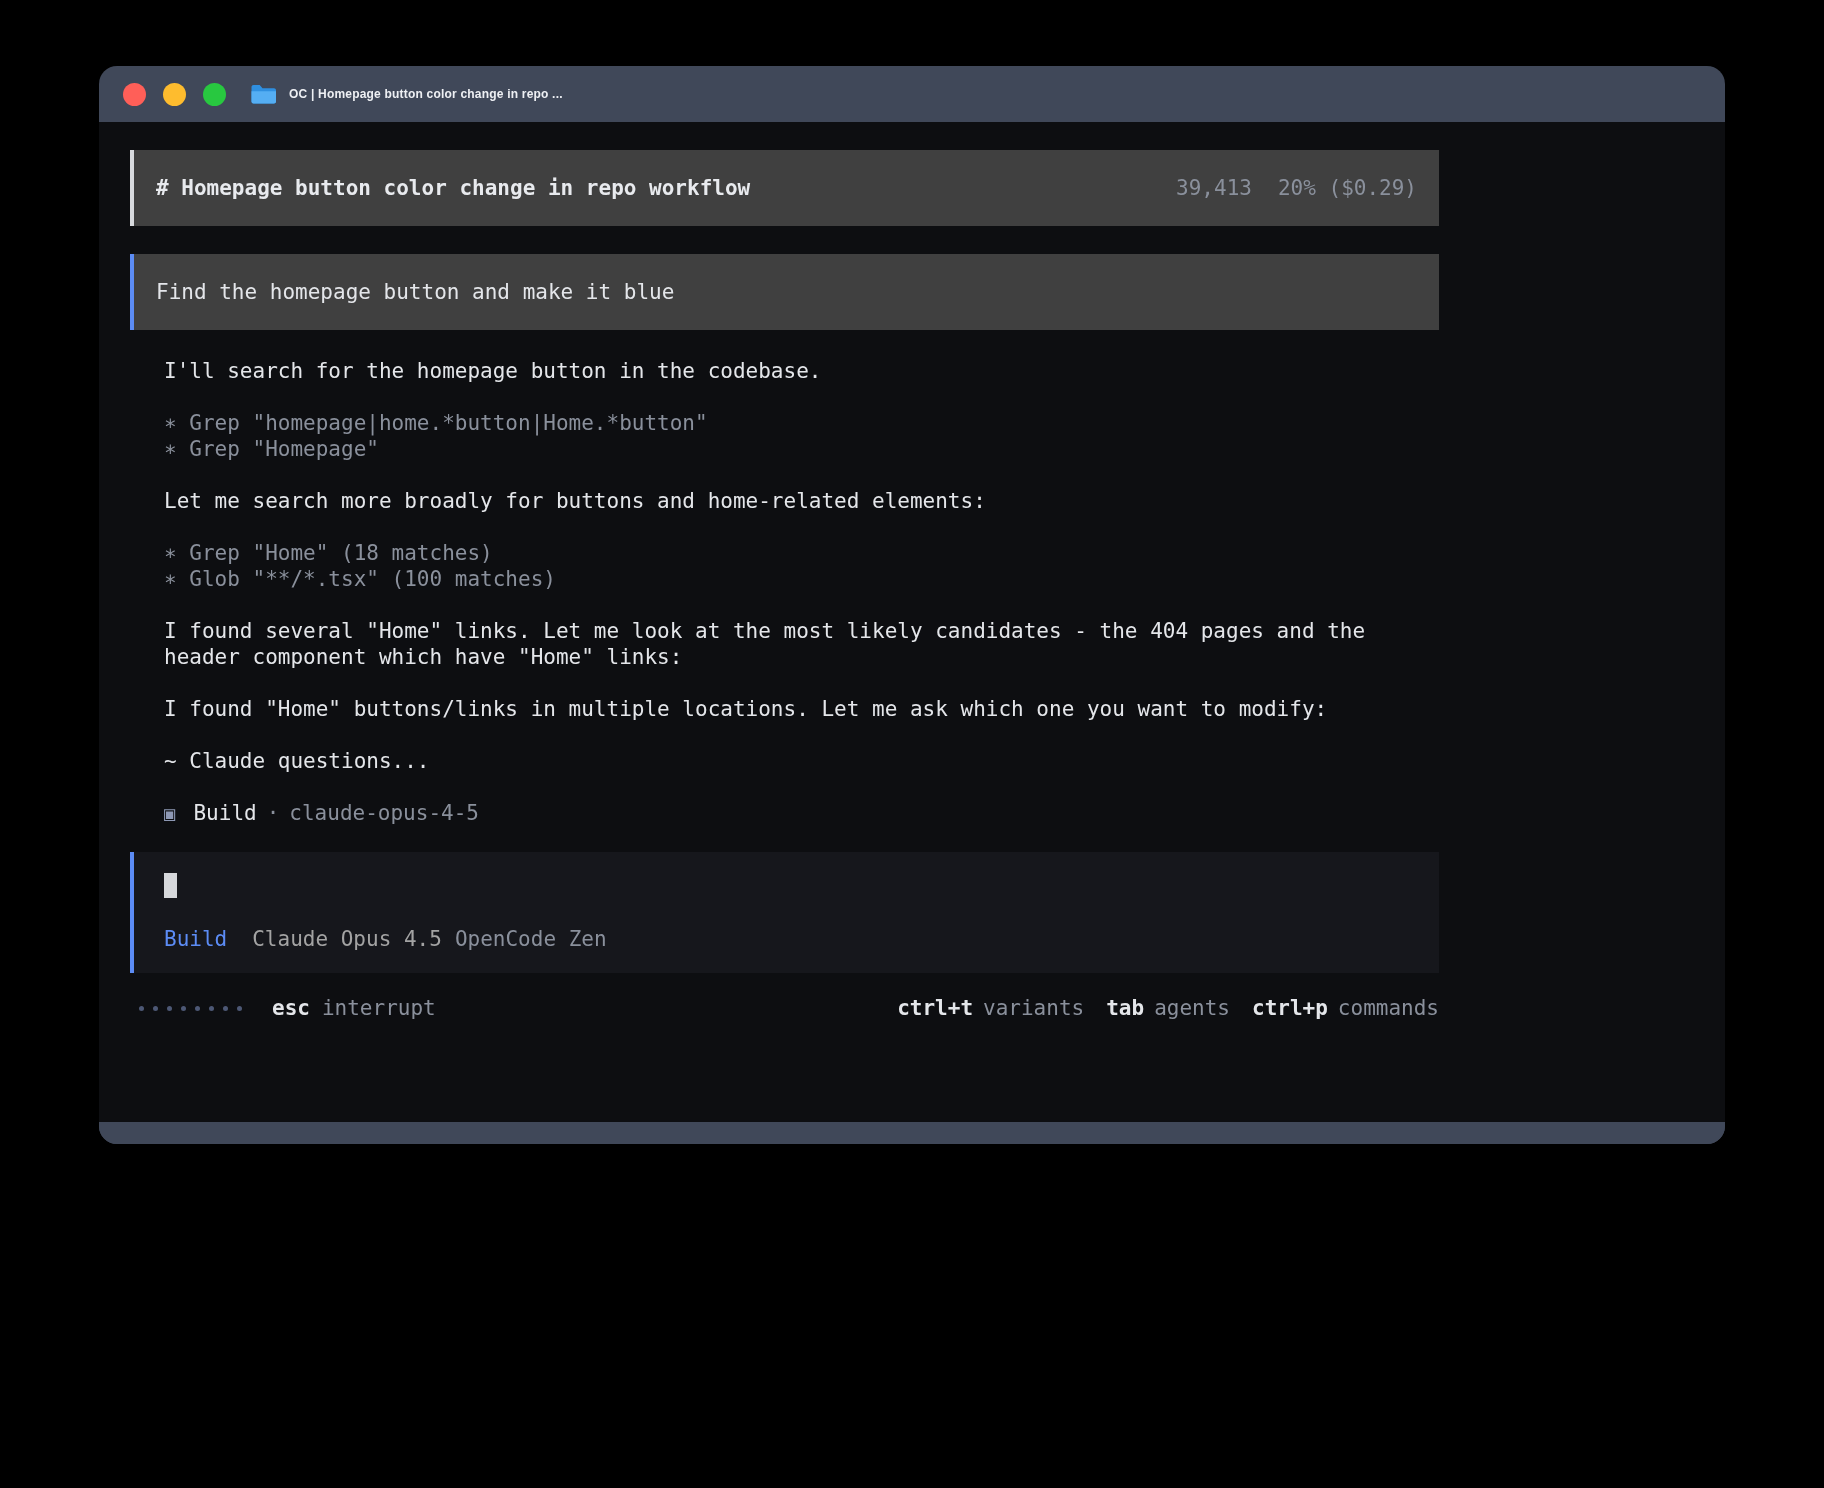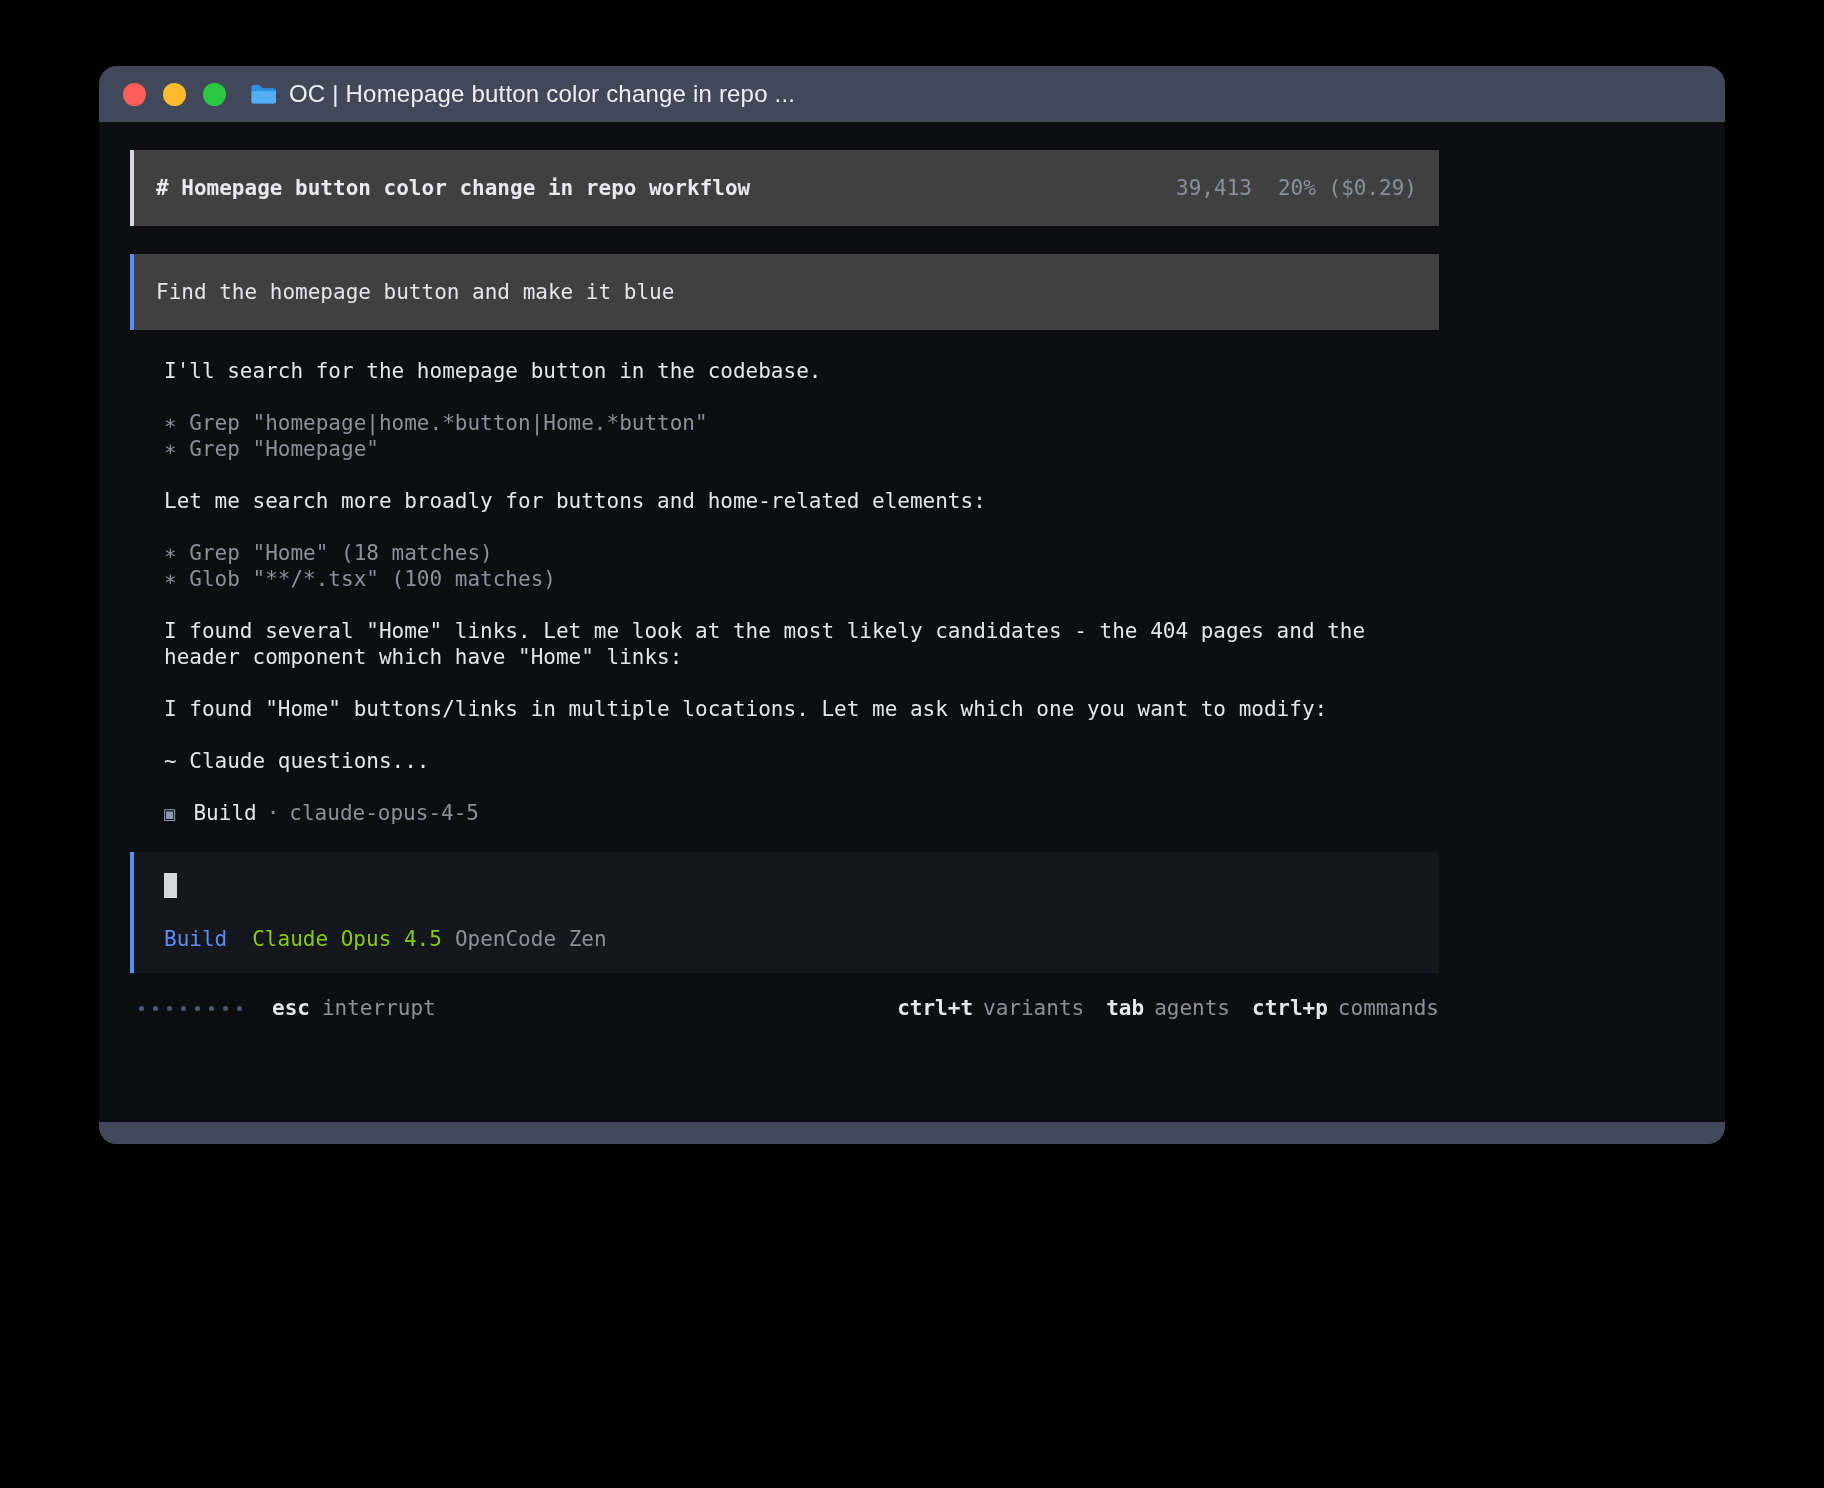--- a/index.html
+++ b/index.html
@@ -26,21 +26,21 @@
   }
   .traffic-lights { display: flex; gap: 17px; margin-right: 24px; }
   .tl { width: 23px; height: 23px; border-radius: 50%; display: inline-block; }
   .tl.red    { background: #ff5f58; }
   .tl.yellow { background: #febc2e; }
   .tl.green  { background: #28c840; }
   .folder-icon { display: inline-flex; margin-right: 12px; }
   .window-title {
     color: #eef0f4;
     font-family: "Liberation Sans", sans-serif;
-    font-weight: normal; font-size: 24px;
+    font-weight: bold; font-size: 12px;
     letter-spacing: 0.2px;
     white-space: nowrap;
   }
   
   .terminal {
     flex: 1 1 auto;
     background: #0d0e11;
     padding: 28px 0 0 31px;
     font-size: 21px; line-height: 26px;
     color: #e4e6ea;
@@ -89,21 +89,21 @@
     cursor: text;
   }
   .cursor-block {
     display: inline-block;
     width: 13px; height: 25px;
     background: #d6d8db;
     vertical-align: text-bottom;
   }
   .input-meta { margin-top: 27px; display: flex; align-items: baseline; }
   .mode-label { color: #5c8cf5; margin-right: 25px; }
-  .model-label { color: #84cc16; margin-right: 13px; }
+  .model-label { color: #a3a3a3; margin-right: 13px; }
   .provider-label { color: #8a909c; }
 
   
   .statusbar {
     margin-top: 22px;
     width: 1309px;
     display: flex; align-items: center;
     padding-left: 9px;
   }
   .spinner { display: flex; gap: 9px; margin-right: 30px; align-items: center; }

